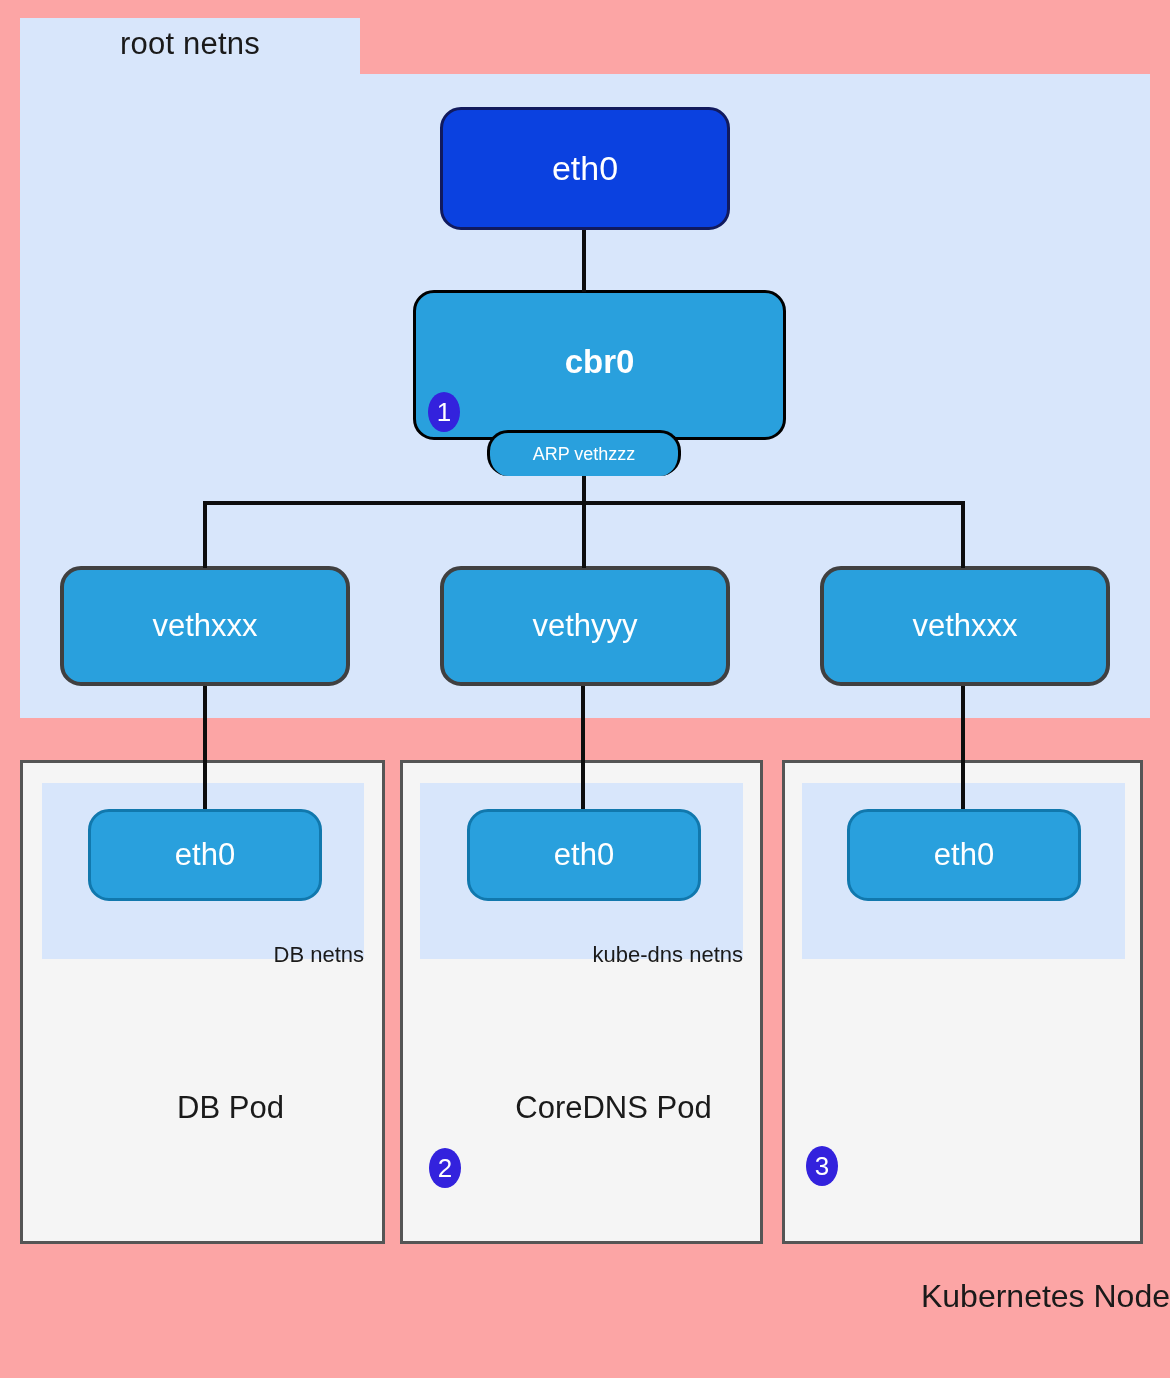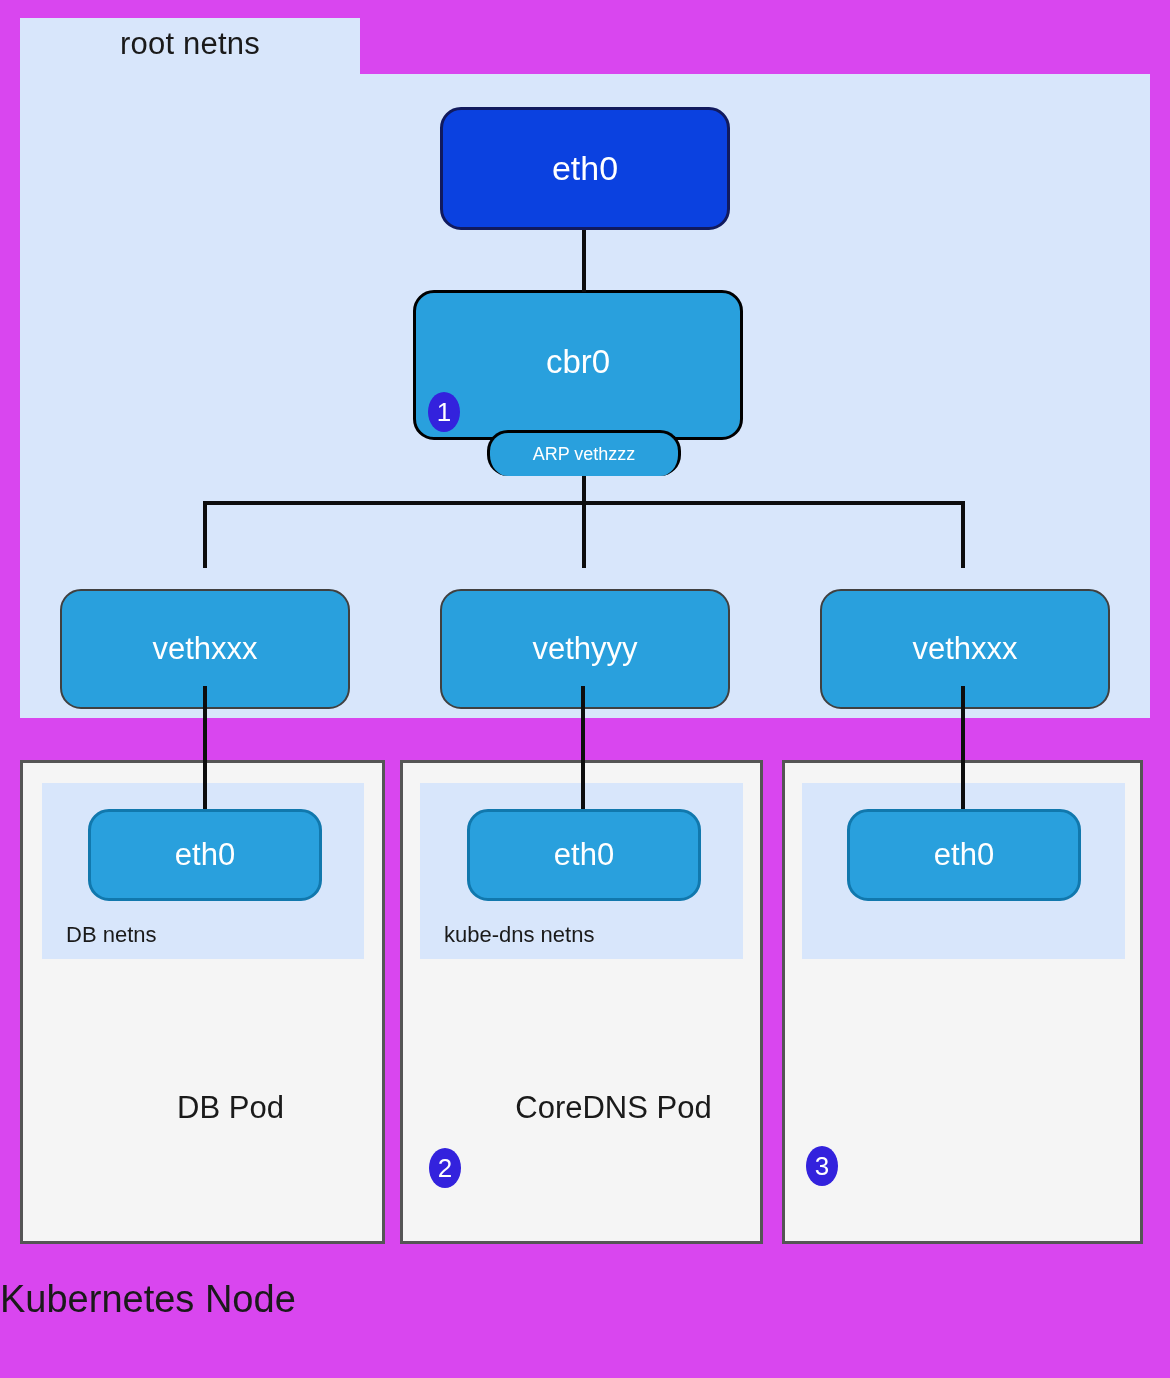--- a/index.html
+++ b/index.html
@@ -9,21 +9,21 @@
     background: #ffffff;
   }
   body {
     font-family: "Liberation Sans", sans-serif;
     -webkit-font-smoothing: antialiased;
   }
   #canvas {
     position: relative;
     width: 1170px;
     height: 1378px;
-    background: #d946ef;
+    background: #fca5a5;
     overflow: hidden;
   }
 
   
   .rootns-tab {
     position: absolute;
     left: 20px;
     top: 18px;
     width: 340px;
     height: 60px;
@@ -63,46 +63,47 @@
     top: 107px;
     width: 290px;
     height: 123px;
     background: #0b41e0;
     border: 3px solid #111a5e;
     font-size: 34px;
   }
   .box-cbr0 {
     left: 413px;
     top: 290px;
-    width: 330px;
+    width: 373px;
     height: 150px;
     background: #29a0dd;
     border: 3px solid #000000;
     font-size: 33px;
     align-items: flex-start;
     padding-top: 50px;
+    font-weight: bold;
   }
   .box-arp {
     left: 487px;
     top: 430px;
     width: 194px;
     height: 46px;
     background: #29a0dd;
     border: 3px solid #000000;
     border-top-color: #000000;
     border-bottom: none;
     font-size: 18px;
     z-index: 6;
   }
   .box-veth {
-    top: 589px;
+    top: 566px;
     width: 290px;
     height: 120px;
     background: #29a0dd;
-    border: 2px solid #404040;
+    border: 4px solid #404040;
     font-size: 31px;
   }
   .veth-1 { left: 60px; }
   .veth-2 { left: 440px; }
   .veth-3 { left: 820px; }
 
   
   .line-v {
     position: absolute;
     width: 4px;
@@ -148,26 +149,25 @@
     border: 3px solid #1178ad;
     font-size: 31px;
     z-index: 4;
   }
   .pod-eth0-1 { left: 88px; width: 234px; }
   .pod-eth0-2 { left: 467px; width: 234px; }
   .pod-eth0-3 { left: 847px; width: 234px; }
 
   .netns-label {
     position: absolute;
-    top: 922px;
-    text-align: left;
+    top: 942px;
+    text-align: right;
     font-size: 22px;
     color: #1a1a1a;
     z-index: 5;
-    margin-left: 24px;
   }
   .netns-label-1 { left: 42px; width: 322px; }
   .netns-label-2 { left: 420px; width: 323px; }
   .netns-label-3 { left: 802px; width: 323px; }
 
   .pod-title {
     position: absolute;
     top: 1090px;
     text-align: center;
     font-size: 31px;
@@ -195,22 +195,22 @@
   .badge-1 { left: 428px; top: 392px; }
   .badge-2 { left: 429px; top: 1148px; }
   .badge-3 { left: 806px; top: 1146px; }
 
   
   .node-caption {
     position: absolute;
     left: 0;
     top: 1278px;
     width: 1170px;
-    text-align: left;
-    font-size: 38px;
+    text-align: right;
+    font-size: 32px;
     color: #1a1a1a;
   }
 </style>
 </head>
 <body>
 
 <div id="canvas">
 
   <div class="rootns-tab"></div>
   <div class="rootns-body"></div>

